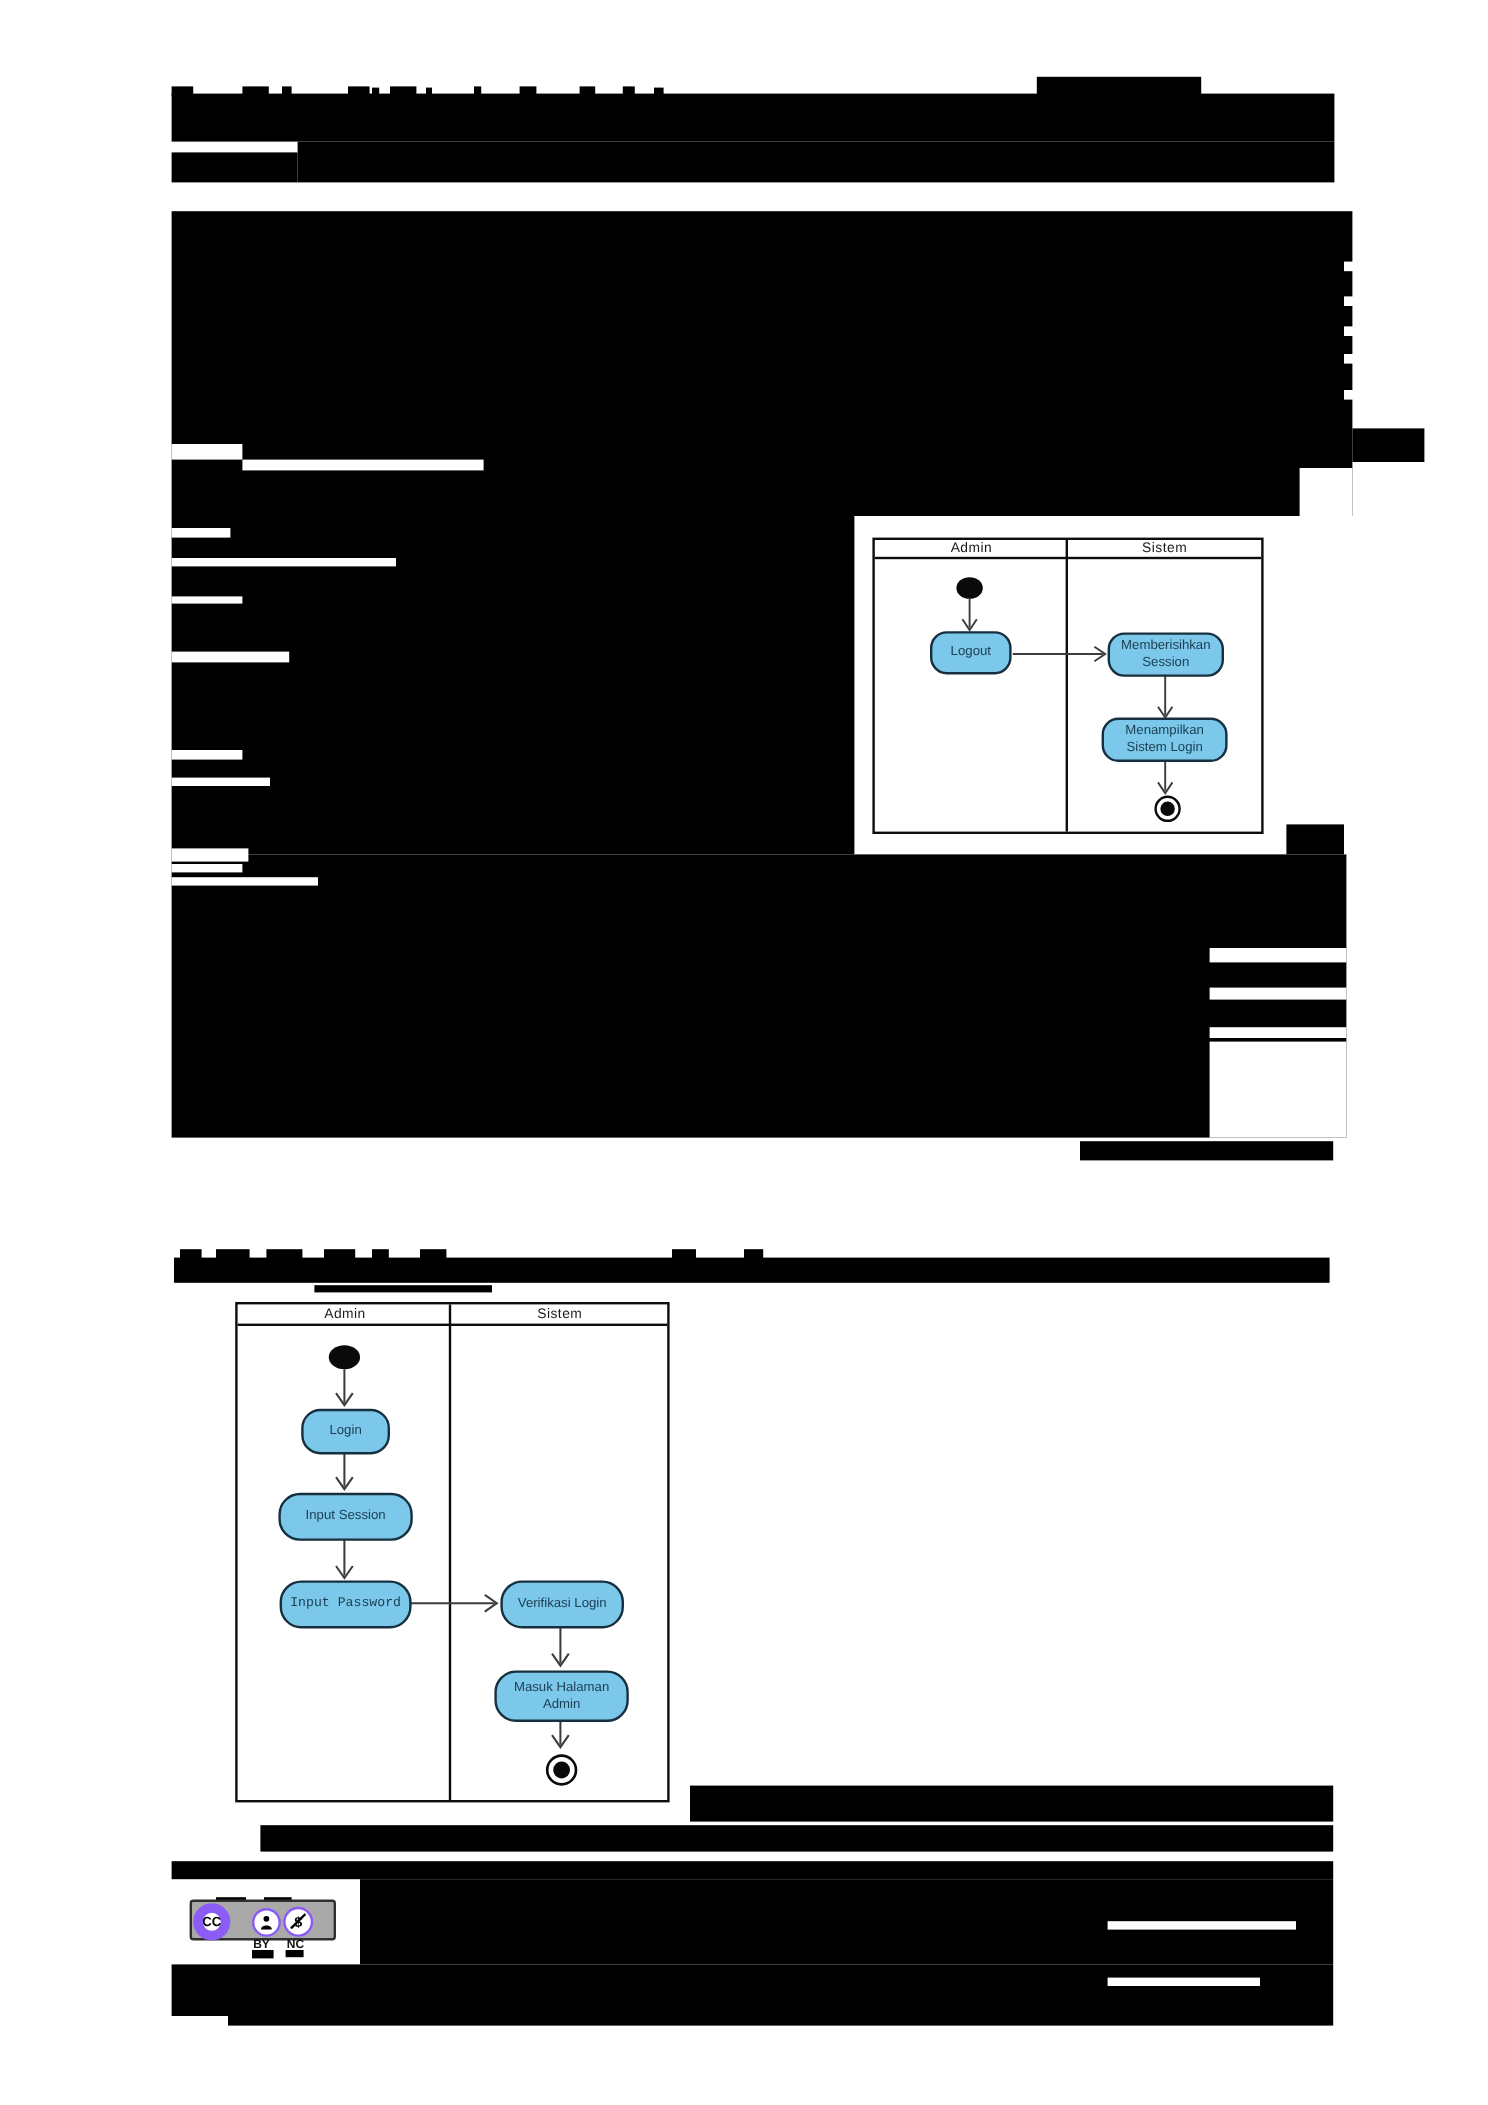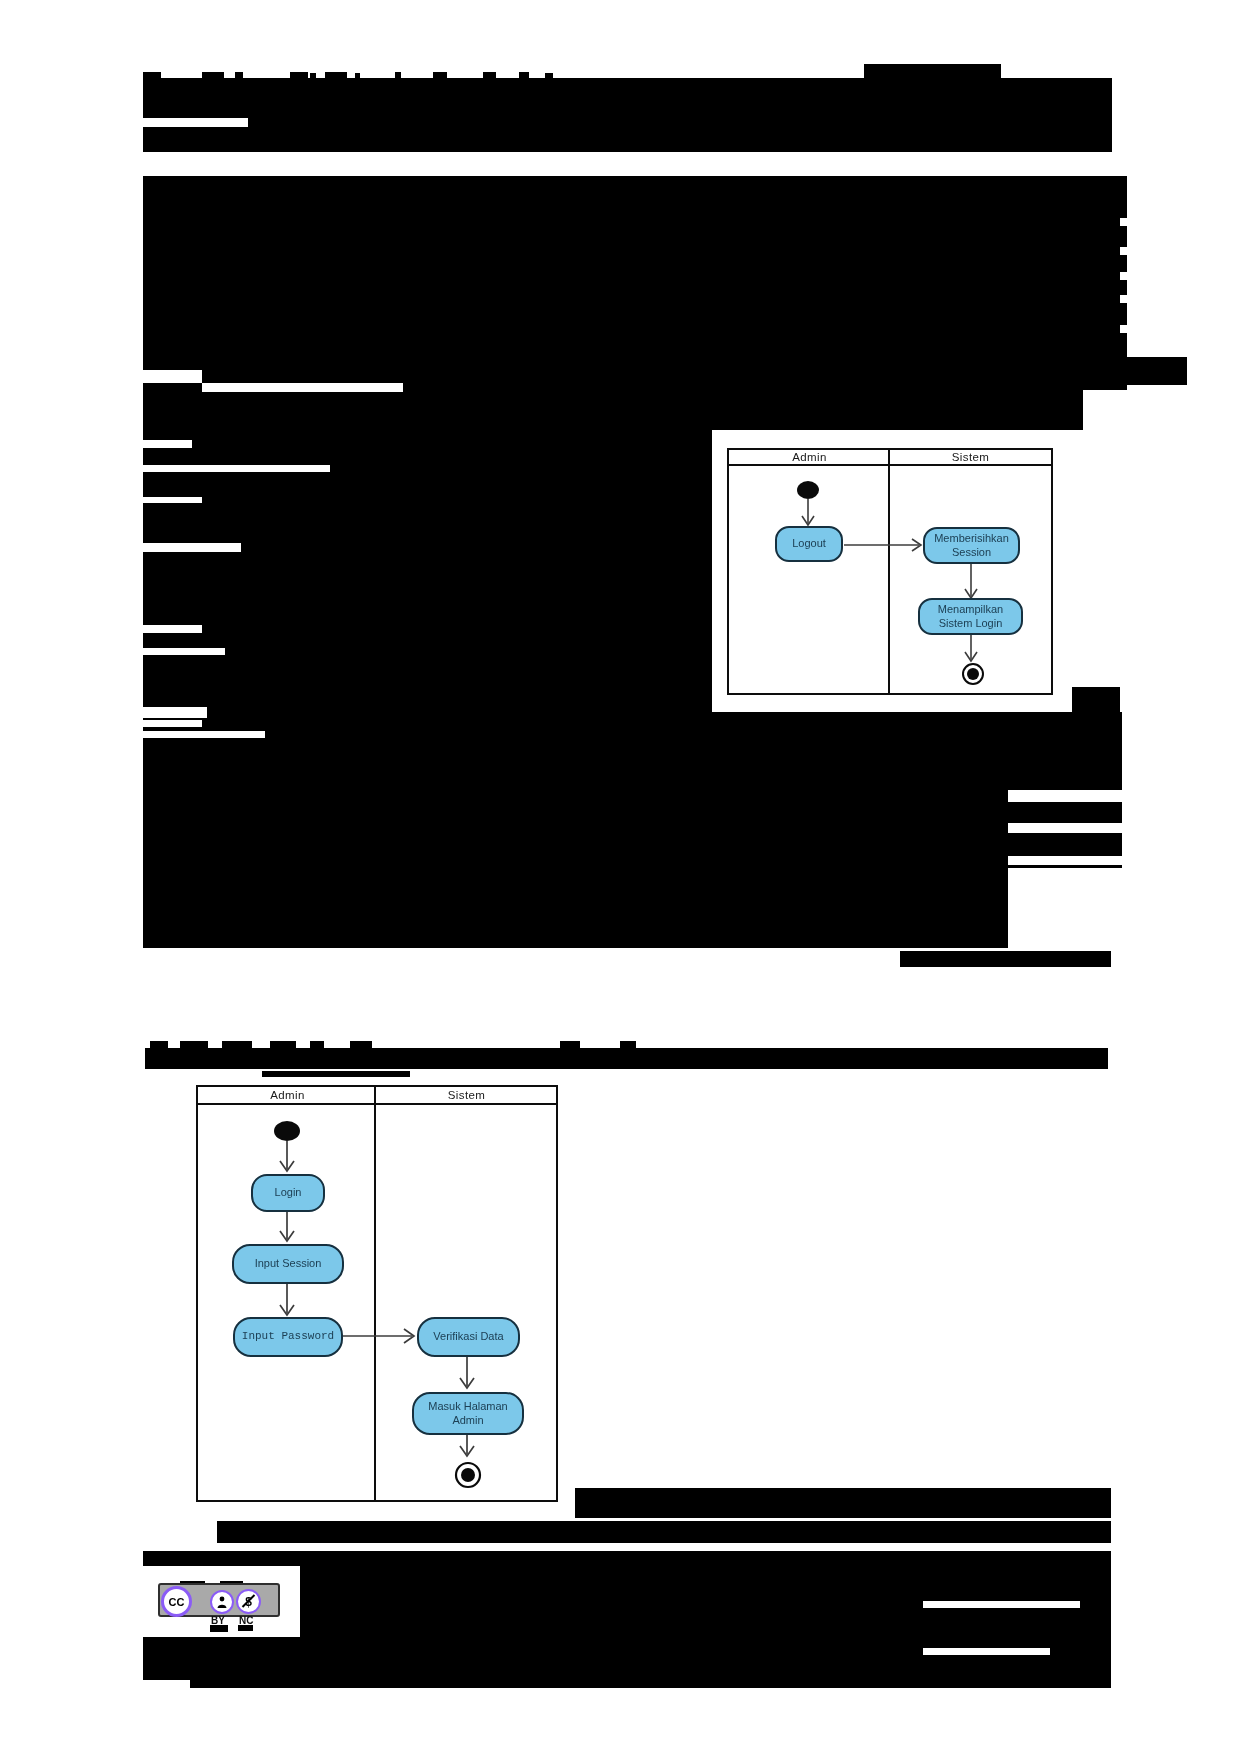--- a/index.html
+++ b/index.html
@@ -19,21 +19,21 @@
      font-size:11.5px;color:#1a1a1a;letter-spacing:.4px;}
   .lane-divider{position:absolute;top:0;bottom:0;width:2px;background:var(--frame);}
   .anode{position:absolute;background:var(--node-fill);border:2px solid var(--node-border);
      border-radius:14px;display:flex;align-items:center;justify-content:center;text-align:center;
      font-size:11px;line-height:1.25;color:var(--node-text);box-sizing:border-box;padding:2px 3px;}
   .dsvg{position:absolute;left:0;top:0;}
 
   
   .cc-badge{position:absolute;left:158px;top:1583px;width:122px;height:34px;background:var(--badge);
      border:2px solid #2f2f2f;border-radius:3px;box-sizing:border-box;}
-  .cc-circle{position:absolute;border-radius:50%;background:#fff;border:3px solid #8b5cf6;
+  .cc-circle{position:absolute;border-radius:50%;background:#fff;border:8px solid #8b5cf6;
      display:flex;align-items:center;justify-content:center;box-sizing:border-box;}
   .cc-main{left:161px;top:1586px;width:31px;height:31px;font-weight:bold;font-size:11px;color:#000;}
   .cc-by{left:210px;top:1590px;width:24px;height:24px;border-width:2px;}
   .cc-nc{left:236px;top:1589px;width:25px;height:25px;border-width:2px;}
   .cc-label{position:absolute;font-size:10px;font-weight:bold;color:#111;}
   .cc-label.by{left:211px;top:1615px;}
   .cc-label.nc{left:239px;top:1615px;}
   .nc-slash{position:absolute;left:2px;top:9px;width:17px;height:2px;background:#000;transform:rotate(-45deg);}
 </style>
 </head>
@@ -161,21 +161,21 @@
         <path d="M269,347 L269,367"></path>
         <path d="M262,359 L269,369 L276,359"></path>
       </g>
       <circle cx="270" cy="388" r="12" fill="#fff" stroke="#0a0a0a" stroke-width="2.2"></circle>
       <circle cx="270" cy="388" r="7" fill="#0a0a0a"></circle>
     </svg>
 
     <div class="anode" style="left:53px;top:87px;width:74px;height:38px;border-radius:16px;">Login</div>
     <div class="anode" style="left:34px;top:157px;width:112px;height:40px;border-radius:18px;">Input Session</div>
     <div class="anode" style="left:35px;top:230px;width:110px;height:40px;border-radius:18px;font-family:Liberation Mono, monospace;">Input Password</div>
-    <div class="anode" style="left:219px;top:230px;width:103px;height:40px;border-radius:18px;">Verifikasi Data</div>
+    <div class="anode" style="left:219px;top:230px;width:103px;height:40px;border-radius:18px;">Verifikasi Login</div>
     <div class="anode" style="left:214px;top:305px;width:112px;height:43px;border-radius:18px;">Masuk Halaman Admin</div>
   </div>
 
   <div class="cc-badge"></div>
   <div class="cc-circle cc-main">CC</div>
   <div class="cc-circle cc-by">
     <svg width="14" height="14" viewBox="0 0 14 14">
       <circle cx="7" cy="4" r="2.4" fill="#000"></circle>
       <path d="M2.5,13 C2.5,8.5 11.5,8.5 11.5,13 Z" fill="#000"></path>
     </svg>

